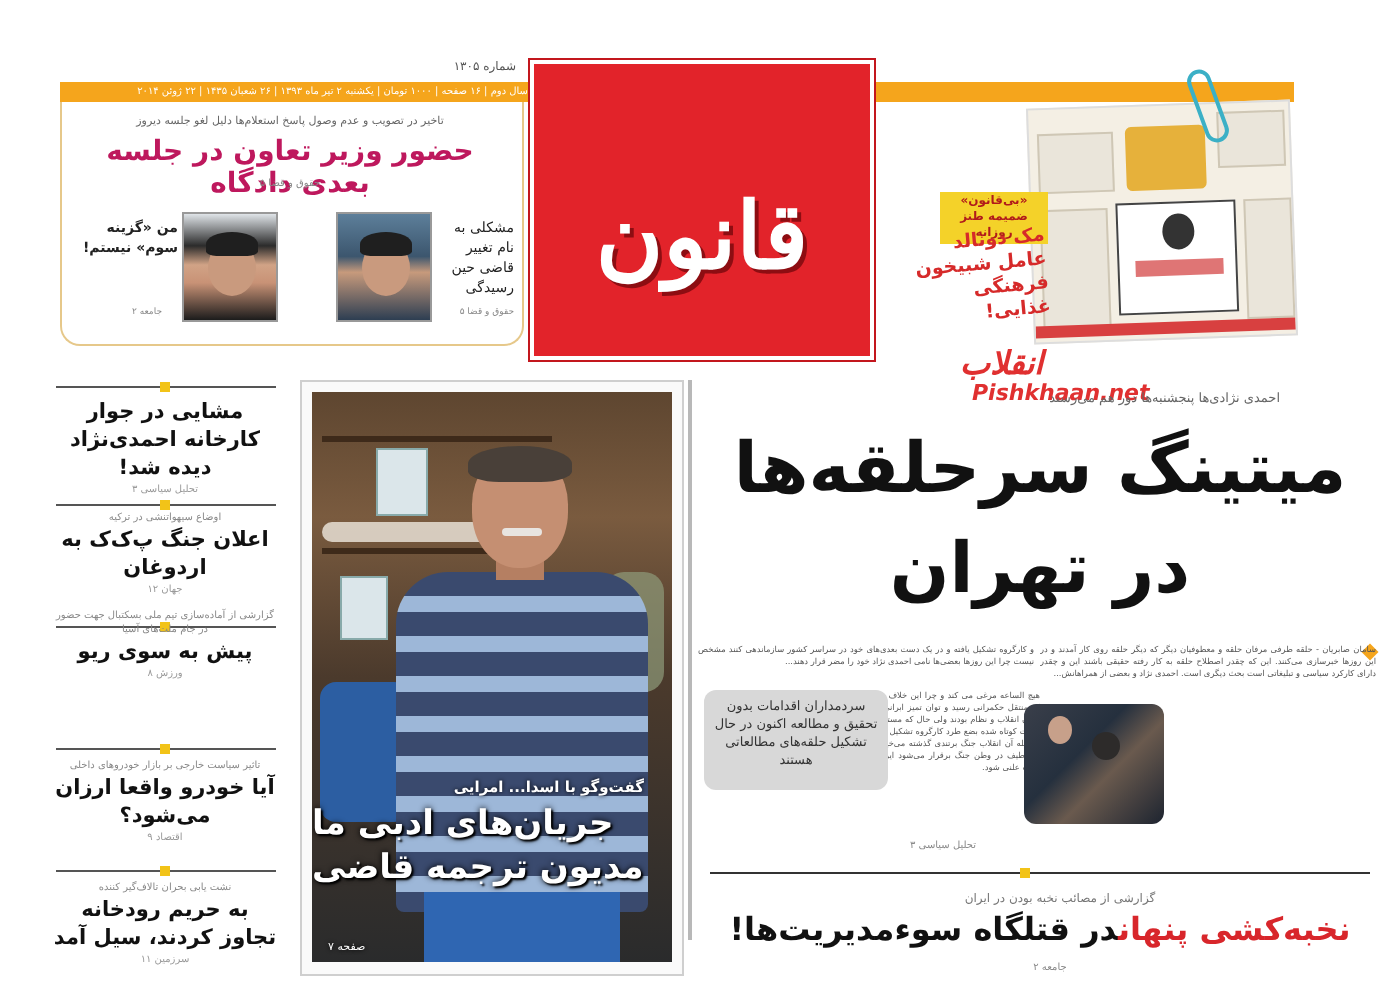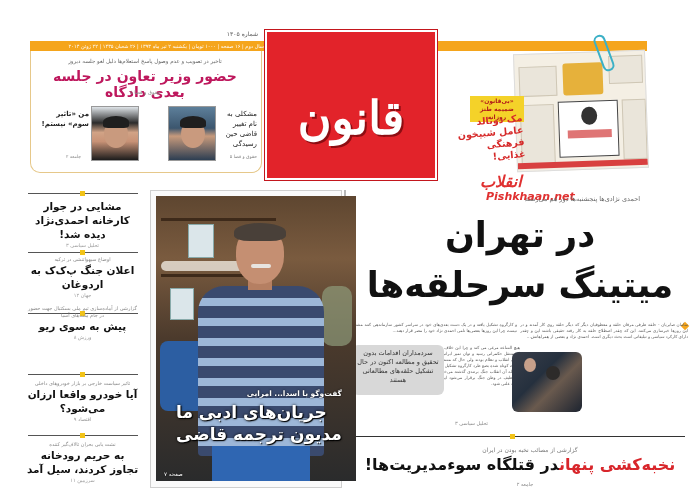--- a/index.html
+++ b/index.html
@@ -86,21 +86,21 @@
   .hr-bottom { left: 355px; top: 436px; width: 330px; }
   .dot { width: 5px; height: 5px; background: #f2c318; position: absolute; }
   .dot-bottom { left: 510px; top: 434px; }
   .bottom-kicker { left: 440px; top: 446px; width: 180px; font-size: 6px; color: #777; text-align: center; }
   .bottom-headline { left: 355px; top: 455px; width: 330px; text-align: center; font-size: 16px; font-weight: bold; color: #111; letter-spacing: -0.5px; }
   .bottom-headline .red { color: #d8262b; }
   .bottom-ref { left: 500px; top: 481px; width: 50px; text-align: center; }
 
   
   .feature { left: 150px; top: 190px; width: 192px; height: 298px; border: 1px solid #cfcfcf; background: #fafafa; padding: 4px; }
-  .feature-photo { position: absolute; left: 5px; top: 5px; width: 200px; height: 285px; overflow: hidden;
+  .feature-photo { position: absolute; left: 5px; top: 5px; width: 180px; height: 285px; overflow: hidden;
                    background: linear-gradient(180deg, #5e4630 0%, #7a5b3f 22%, #4b3a2c 50%, #2a2b2c 100%); padding-left: 16px; }
   .shelf { position: absolute; left: 5px; width: 115px; height: 3px; background: #3e2a1a; }
   .book { position: absolute; background: #dbe6ea; border: 1px solid #8aa; }
   .flowers { position: absolute; left: 5px; top: 65px; width: 115px; height: 10px; background: #efe9de; opacity: .8; border-radius: 5px; }
   .blue-chair { position: absolute; left: 4px; top: 145px; width: 45px; height: 70px; background: #2c5ea2; border-radius: 8px; }
   .plant { position: absolute; right: 4px; top: 90px; width: 30px; height: 60px; background: #8e9b7b; border-radius: 10px; opacity: .7; }
   .person-head { position: absolute; left: 80px; top: 30px; width: 48px; height: 58px; border-radius: 45% 45% 48% 48%; background: #c58f72; }
   .person-hair { position: absolute; left: 78px; top: 27px; width: 52px; height: 18px; border-radius: 50% 50% 30% 30%; background: #494039; }
   .mustache { position: absolute; left: 95px; top: 68px; width: 20px; height: 4px; background: #e8e4e0; border-radius: 3px; }
   .neck { position: absolute; left: 92px; top: 82px; width: 24px; height: 12px; background: #b57f62; }
@@ -133,21 +133,21 @@
   <div class="tl-side1">مشکلی به نام تغییر قاضی حین رسیدگی</div>
   <div class="tl-side1-ref">حقوق و قضا ۵</div>
   <div class="tl-photo p1">
     <div class="face"></div>
     <div class="hair"></div>
   </div>
   <div class="tl-photo p2">
     <div class="face"></div>
     <div class="hair"></div>
   </div>
-  <div class="tl-side2">من «تاثیر سوم» نیستم!</div>
+  <div class="tl-side2">من «گزینه سوم» نیستم!</div>
   <div class="tl-side2-ref">جامعه ۲</div>
 </div>
 
 <div class="abs masthead">
   <div class="masthead-title">قانون</div>
 </div>
 
 <div class="abs promo-img">
   <div class="blk" style="left:4px;top:12px;width:38px;height:30px;"></div>
   <div class="blk" style="left:94px;top:4px;width:34px;height:28px;"></div>
@@ -162,22 +162,22 @@
 </div>
 <div class="abs paperclip"></div>
 <div class="abs promo-tag">«بی‌قانون» ضمیمه طنز روزانه</div>
 <div class="abs promo-title">مک دونالد عامل شبیخون فرهنگی غذایی!</div>
 
 <div class="abs wm-fa">انقلاب</div>
 <div class="abs wm-en">Pishkhaan.net</div>
 
 <div class="abs main-kicker">احمدی نژادی‌ها پنجشنبه‌ها دور هم می‌رسند</div>
 <div class="abs main-headline">
+  <div>میتینگ سرحلقه‌ها</div>
   <div>در تهران</div>
-  <div>میتینگ سرحلقه‌ها</div>
 </div>
 
 <div class="abs lead-bullet"></div>
 <div class="abs body-col bc1">سامان صابریان - حلقه طرفی مرفان حلقه و معطوفیان دیگر که دیگر حلقه روی کار آمدند و در این روزها خبرسازی می‌کنند. این که چقدر اصطلاح حلقه به کار رفته حقیقی باشند این و چقدر دارای کارکرد سیاسی و تبلیغاتی است بحث دیگری است. احمدی نژاد و بعضی از همراهانش...</div>
 <div class="abs body-col bc2">و کارگروه تشکیل یافته و در یک دست بعدی‌های خود در سراسر کشور سازماندهی کنند مشخص نیست چرا این روزها بعضی‌ها نامی احمدی نژاد خود را مضر قرار دهند...</div>
 <div class="abs body-col bc3">هیچ الساعه مرغی می کند و چرا این خلاف جوانی که منتقل حکمرانی رسید و توان تمیز ابرانی‌ها که همان انقلاب و نظام بودند ولی حال که مستشار از قدرت کوتاه شده بضع طرد کارگروه تشکیل شده و بوسیله آن انقلاب جنگ برتندی گذشته می‌خیال‌های این طیف در وطن جنگ برقرار می‌شود این قرار است علنی شود.</div>
 <div class="abs pullquote">سردمداران اقدامات بدون تحقیق و مطالعه اکنون در حال تشکیل حلقه‌های مطالعاتی هستند</div>
 <div class="abs pullquote-photo">
   <div class="head"></div>
   <div class="head2"></div>

